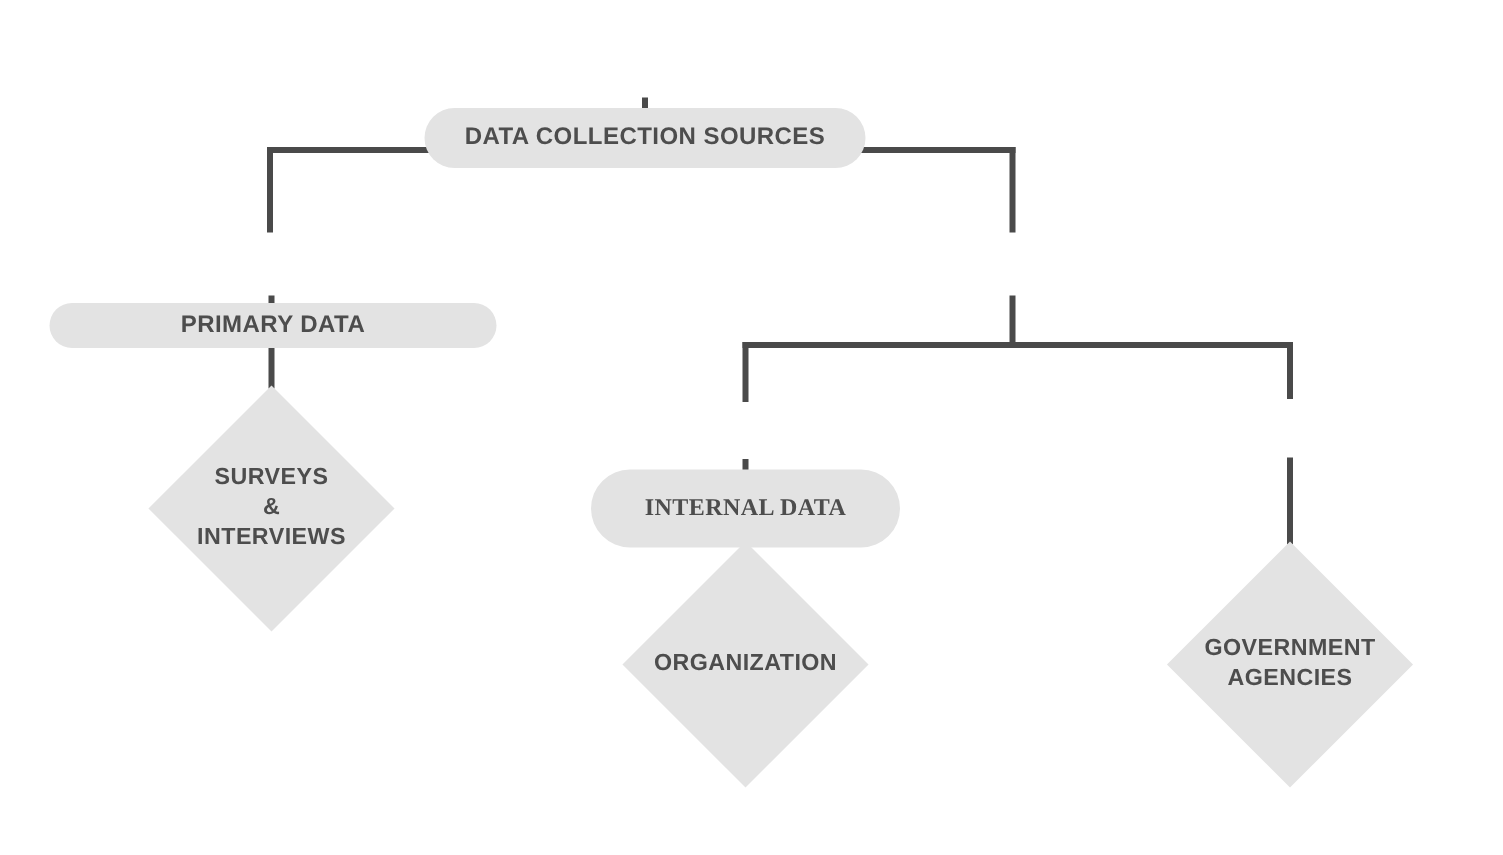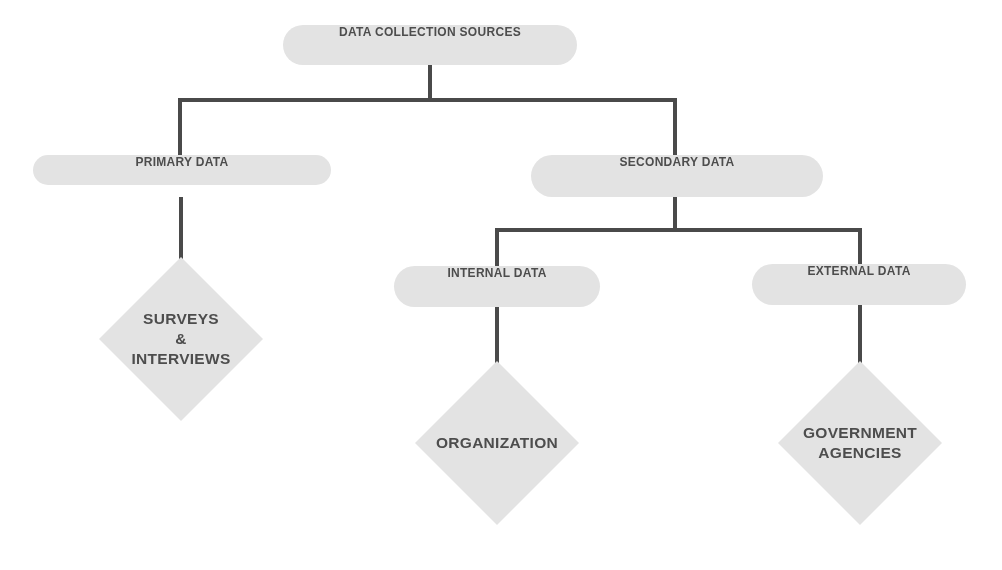--- a/index.html
+++ b/index.html
@@ -19,28 +19,29 @@
     height: 570px;
     background: var(--bg);
     font-family: "Liberation Sans", sans-serif;
     overflow: hidden;
   }
   .pill {
     position: absolute;
     background: var(--node-fill);
     border-radius: 999px;
     display: flex;
-    align-items: flex-start;
+    align-items: center;
     justify-content: center;
     font-weight: 700;
-    font-size: 12px;
+    font-size: 16px;
     letter-spacing: 0.3px;
     color: var(--text);
     text-align: center;
     white-space: nowrap;
+    margin-top: 47px;
   }
   .diamond {
     position: absolute;
     width: 116px;
     height: 116px;
     background: var(--node-fill);
     transform: rotate(45deg);
   }
   .diamond-label {
     position: absolute;
@@ -58,21 +59,21 @@
   }
   .connector {
     position: absolute;
     background: var(--connector);
   }
 
   
   .node-root       { left: 283px; top: 25px;  width: 294px; height: 40px; }
   .node-primary    { left: 33px;  top: 155px; width: 298px; height: 30px; }
   .node-secondary  { left: 531px; top: 155px; width: 292px; height: 42px; }
-  .node-internal   { left: 394px; top: 266px; width: 206px; height: 41px; }
+  .node-internal   { left: 394px; top: 266px; width: 206px; height: 52px; font-family: Liberation Serif, serif; }
   .node-external   { left: 752px; top: 264px; width: 214px; height: 41px; }
 
   .node-surveys      { left: 123px; top: 281px; }
   .node-organization { left: 439px; top: 385px; }
   .node-government   { left: 802px; top: 385px; }
 
   .c-root-down      { left: 428px; top: 65px;  width: 4px;   height: 37px; }
   .c-l1-h           { left: 178px; top: 98px;  width: 499px; height: 4px;  }
   .c-l1-left-v      { left: 178px; top: 98px;  width: 4px;   height: 57px; }
   .c-l1-right-v     { left: 673px; top: 98px;  width: 4px;   height: 57px; }
@@ -100,28 +101,22 @@
   <div class="connector c-l2-right-v"></div>
   <div class="connector c-internal-down"></div>
   <div class="connector c-external-down"></div>
 
   <div class="pill node-root">
     <span>DATA COLLECTION SOURCES</span>
   </div>
   <div class="pill node-primary">
     <span>PRIMARY DATA</span>
   </div>
-  <div class="pill node-secondary">
-    <span>SECONDARY DATA</span>
-  </div>
   <div class="pill node-internal">
     <span>INTERNAL DATA</span>
-  </div>
-  <div class="pill node-external">
-    <span>EXTERNAL DATA</span>
   </div>
 
   <div class="diamond node-surveys">
     <span class="diamond-label">SURVEYS
 &amp;
 INTERVIEWS</span>
   </div>
   <div class="diamond node-organization">
     <span class="diamond-label">ORGANIZATION</span>
   </div>

